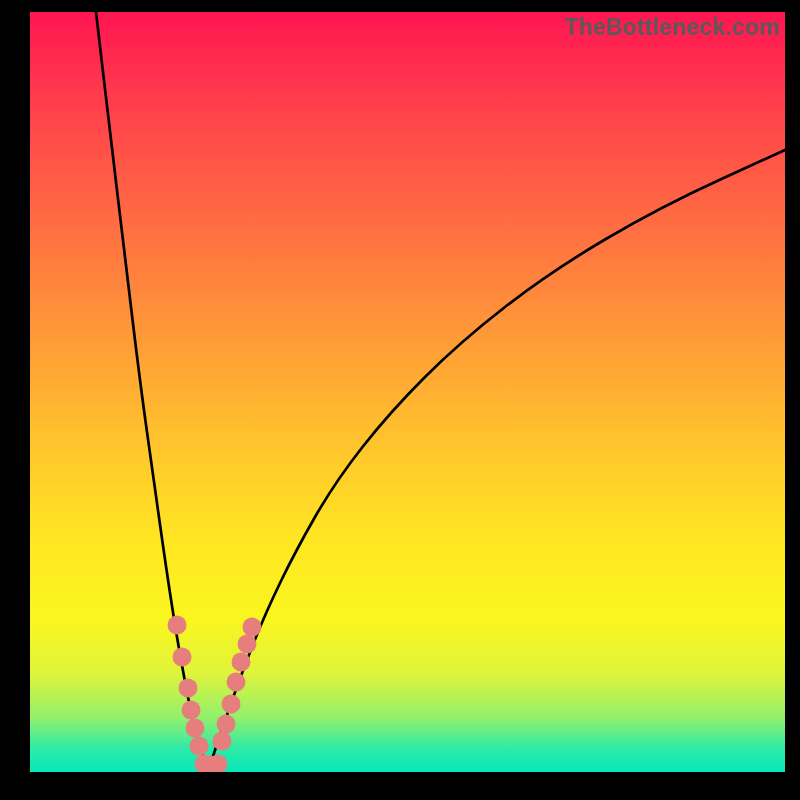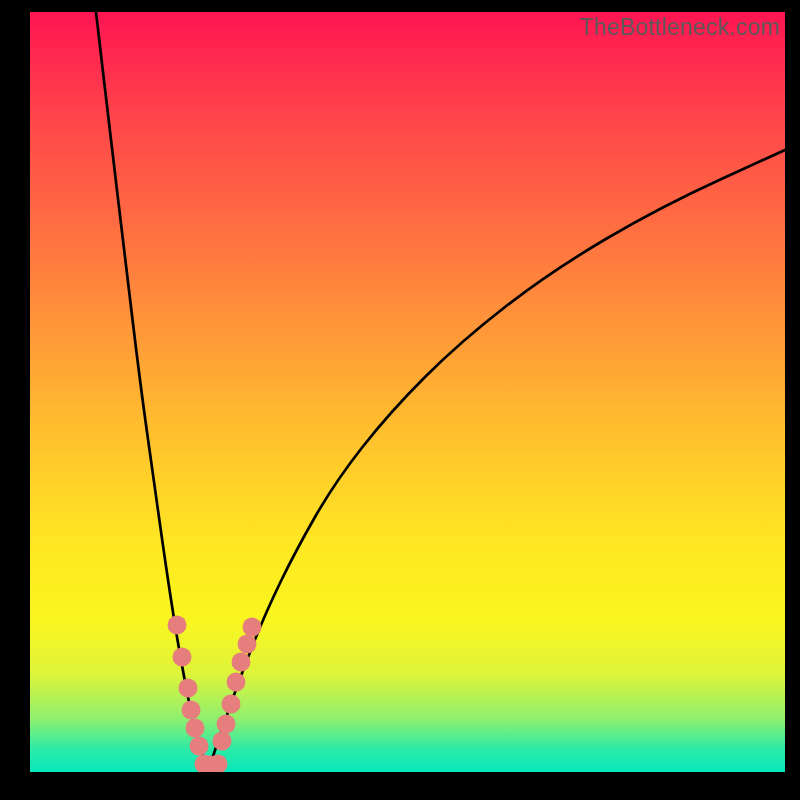--- a/index.html
+++ b/index.html
@@ -31,21 +31,21 @@
       #2ceaa8 97%,
       #07e8bb 100%
     );
   }
   .watermark {
     position: absolute;
     top: 14px;
     right: 20px;
     color: #5a5a5a;
     font-size: 23px;
-    font-weight: 400;
+    font-weight: 700;
     letter-spacing: 0.2px;
     user-select: none;
   }
   .svg-layer {
     position: absolute;
     left: 30px;
     top: 12px;
     width: 755px;
     height: 760px;
   }

